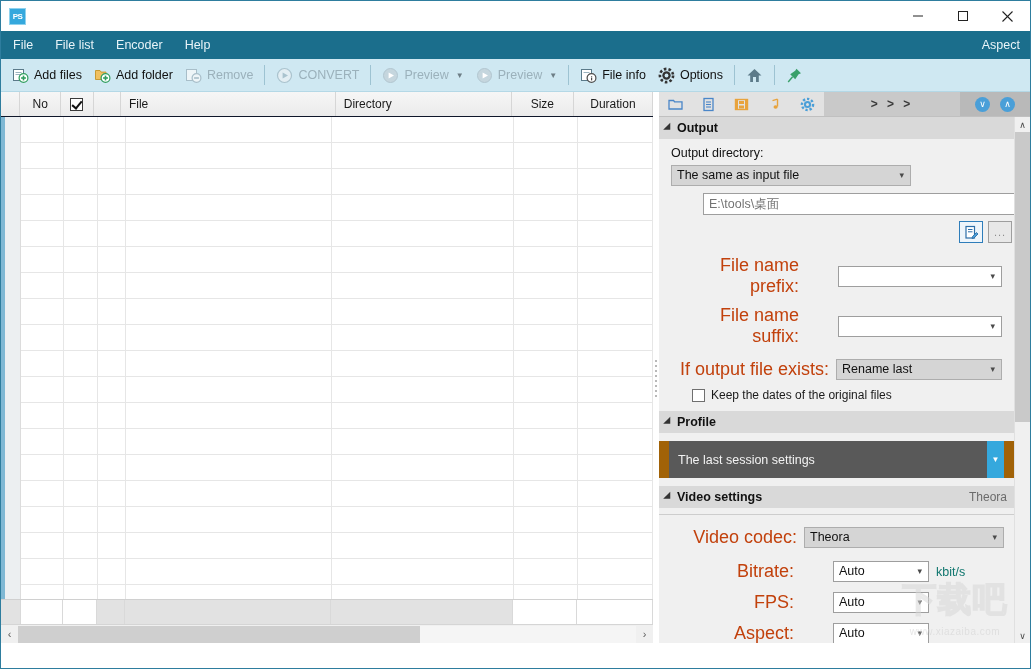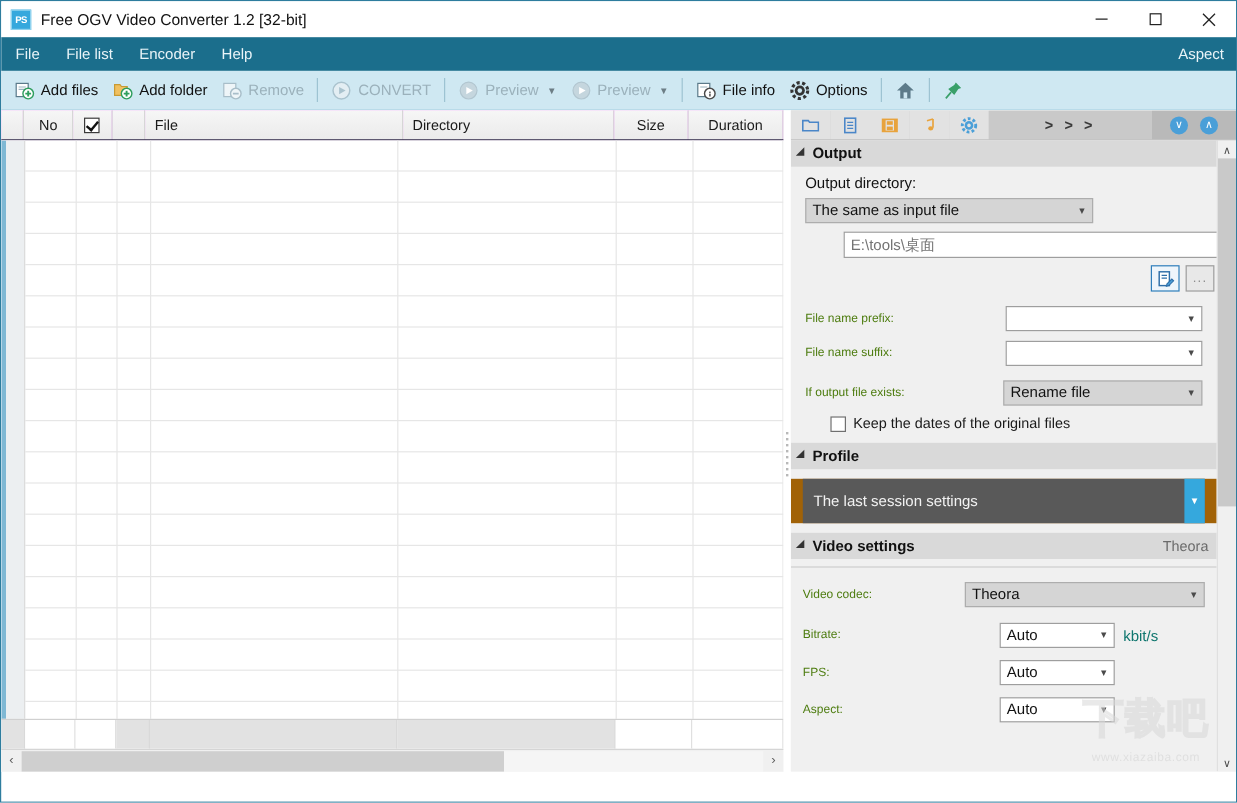--- a/index.html
+++ b/index.html
@@ -479,23 +479,24 @@
 
   .tabpanel {
     border-top: 1px solid #cdcdcd;
     background: #f0f0f0;
     padding: 12px 10px 10px 10px;
   }
 
   .frow { display: flex; align-items: center; margin-bottom: 10px; }
   .frow .flabel {
     width: 170px;
+    text-align: right;
     padding-right: 7px;
-    font-size: 10px;
-    color: #4d7c0f;
+    font-size: 18px;
+    color: #c2410c;
     flex: none;
   }
   .unit { margin-left: 7px; font-size: 12.5px; color: #0f766e; }
 
   
   .watermark {
     position: absolute;
     right: 5px;
     bottom: 2px;
     width: 140px;
@@ -525,21 +526,20 @@
     letter-spacing: .5px;
   }
 </style>
 </head>
 <body>
 
 <div class="app">
 
   <div class="titlebar">
     <div class="app-icon"></div>
-    <div class="title-text">Free OGV Video Converter 1.2  [32-bit]</div>
     <div class="win-controls">
       <div class="win-btn">
         <svg width="12" height="12" viewBox="0 0 12 12">
             <line x1="1" y1="6" x2="11" y2="6" stroke="#222" stroke-width="1"></line>
           </svg>
       </div>
       <div class="win-btn">
         <svg width="12" height="12" viewBox="0 0 12 12">
             <rect x="1.5" y="1.5" width="9" height="9" fill="none" stroke="#222" stroke-width="1"></rect>
           </svg>
@@ -842,21 +842,21 @@
               <div class="flabel" style="width:128px">File name suffix:</div>
               <div class="fakeinput" style="width:199px;">
                 <span></span>
                 <span class="chev">▾</span>
               </div>
             </div>
 
             <div class="frow" style="margin-bottom:8px;">
               <div class="flabel" style="width:158px">If output file exists:</div>
               <div class="fakesel" style="width:182px;">
-                <span>Rename file</span>
+                <span>Rename last</span>
                 <span class="chev">▾</span>
               </div>
             </div>
 
             <div class="cbrow" style="margin-left:21px">
               <span class="cbox"></span>
               <span>Keep the dates of the original files</span>
             </div>
           </div>
 

